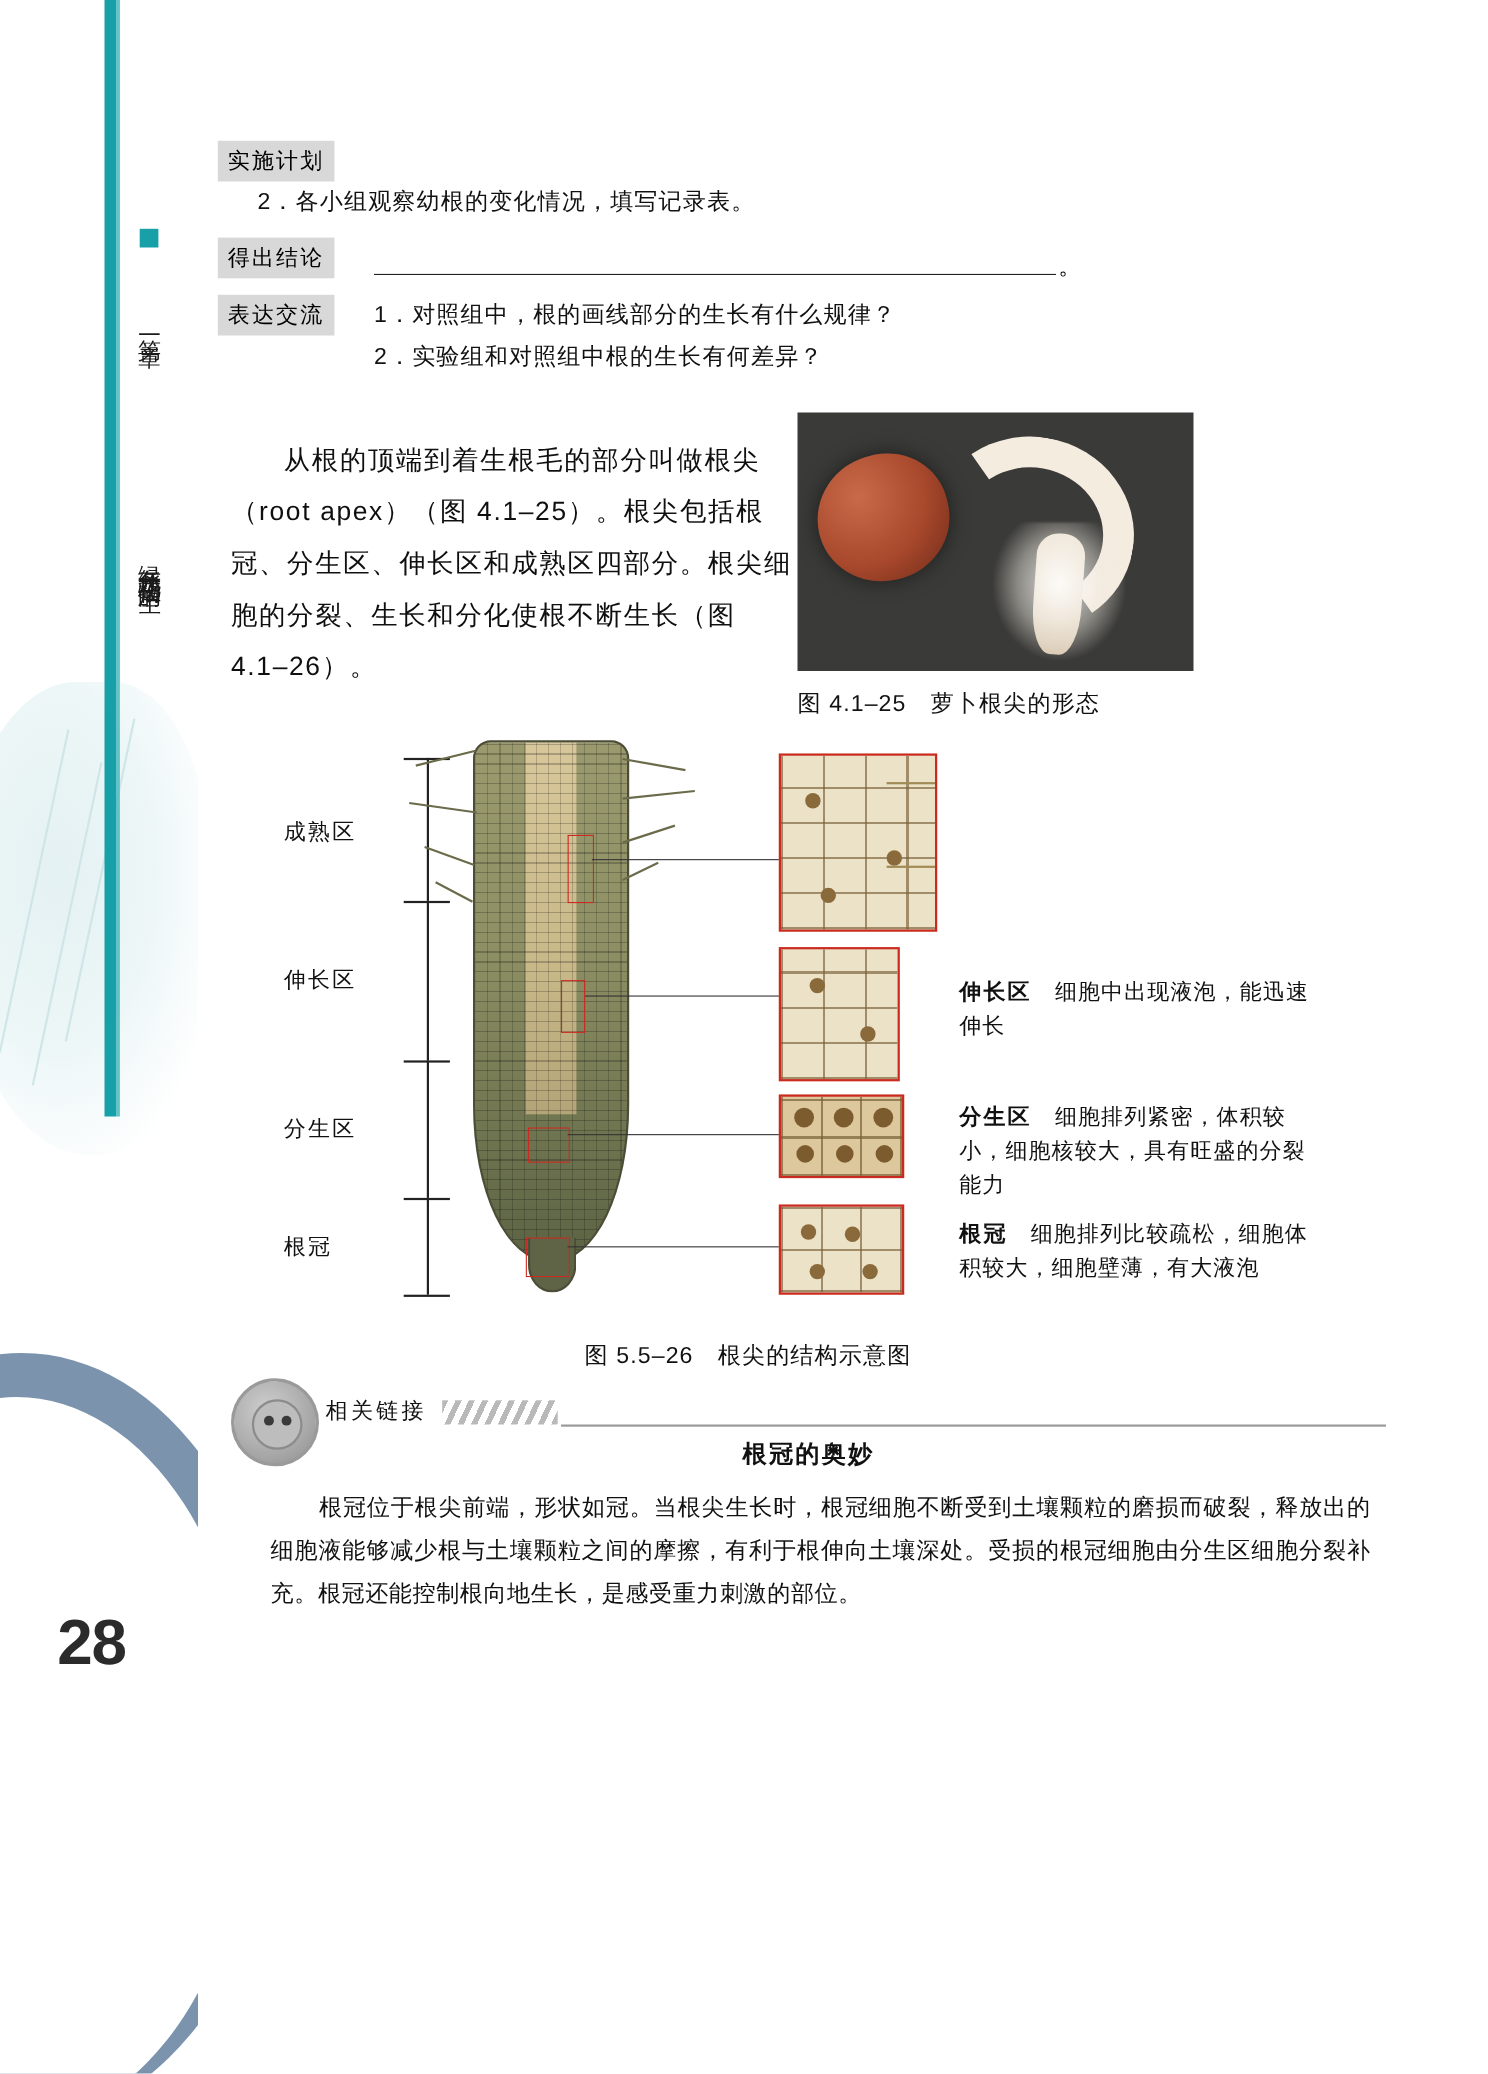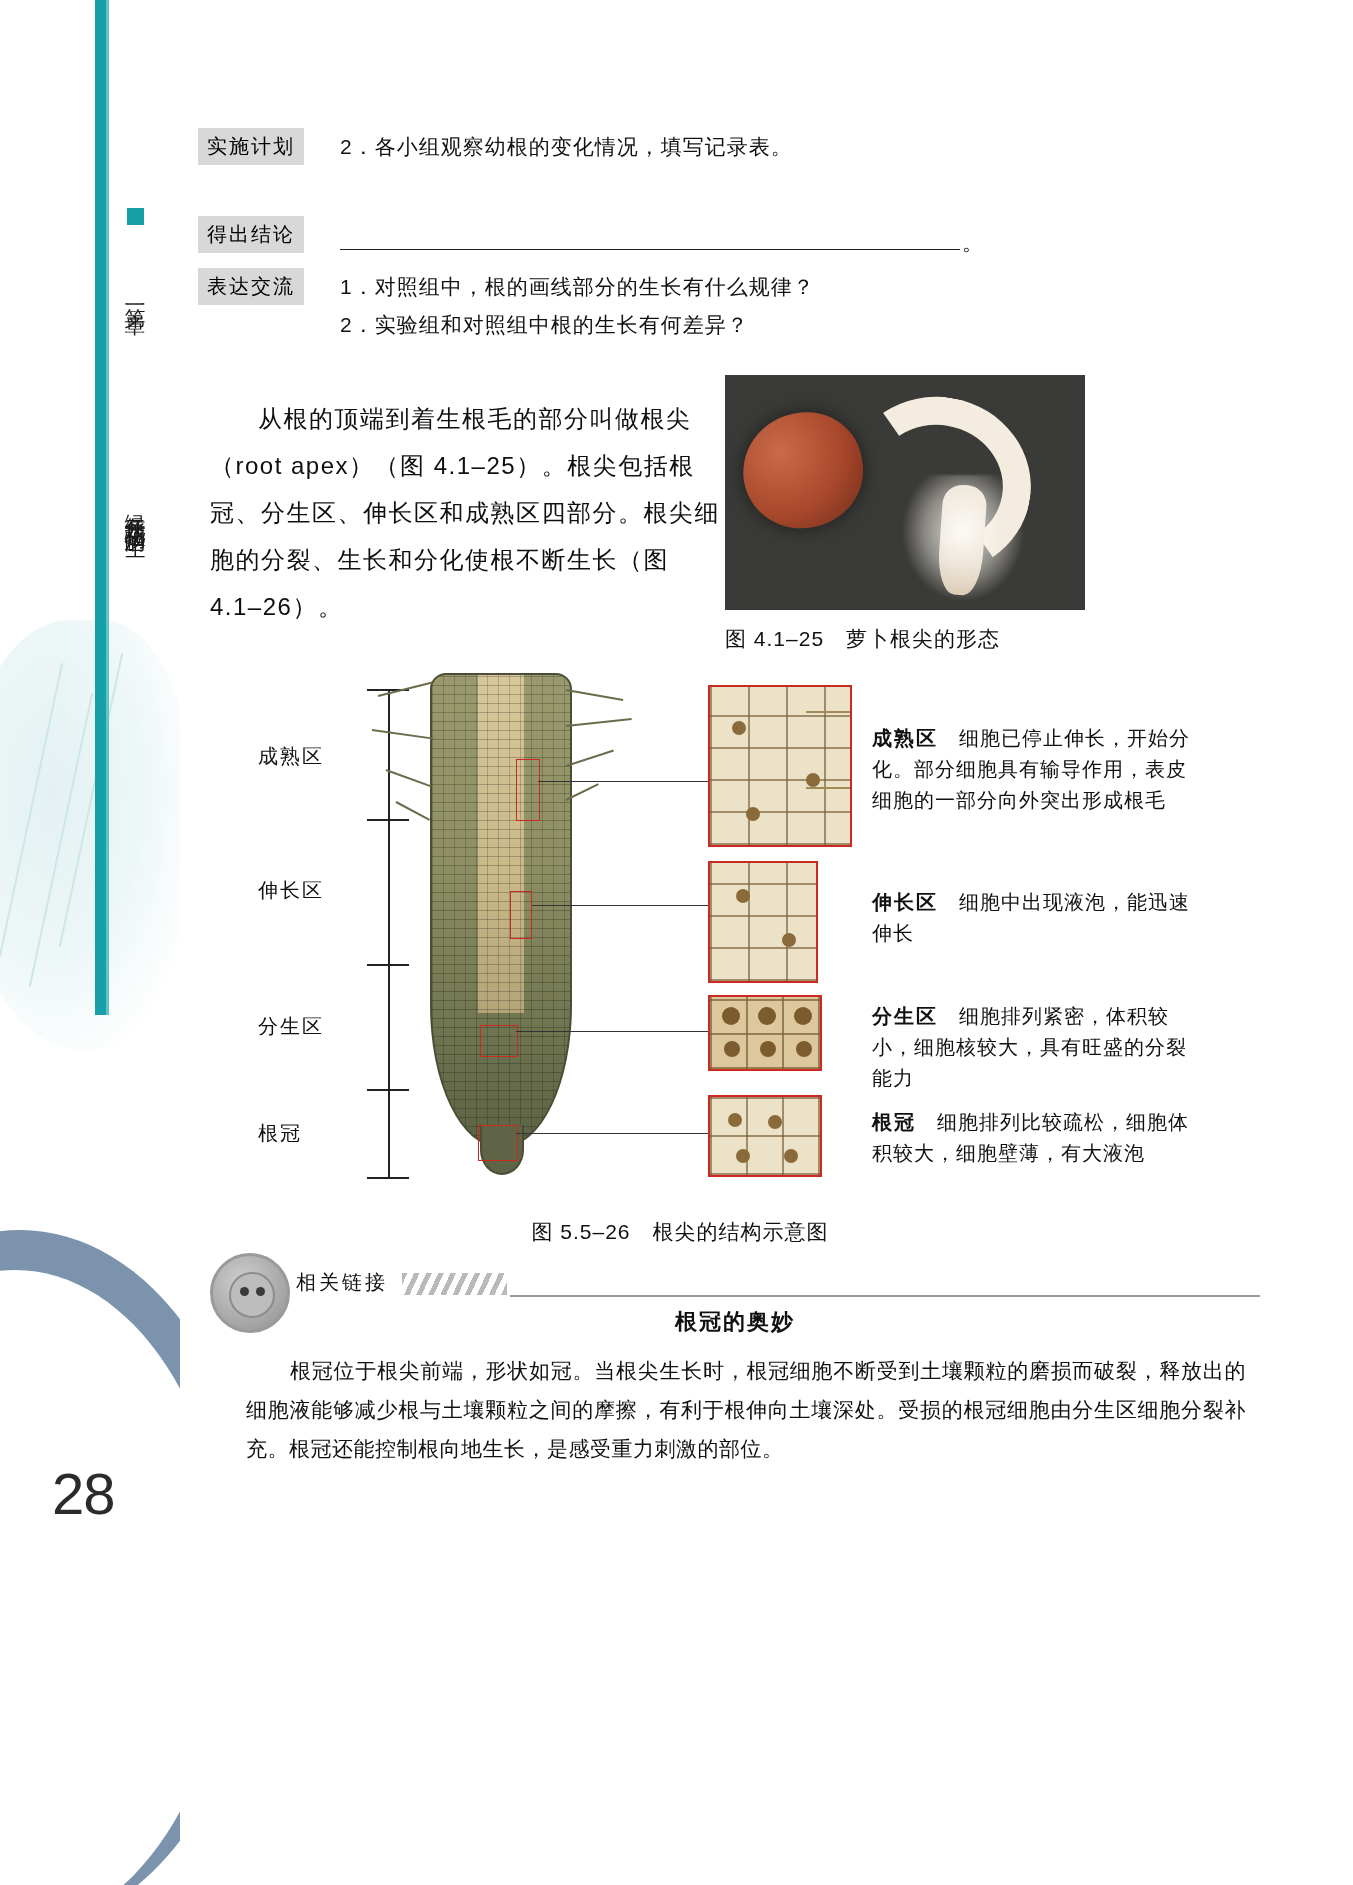--- a/index.html
+++ b/index.html
@@ -91,21 +91,21 @@
     line-height: 30px;
     letter-spacing: 3px;
     color: #1a1a1a;
     margin: 10px auto 0 auto;
     height: 290px;
   }
   .page-number {
     position: absolute;
     left: 52px; top: 1460px;
     font-size: 58px;
-    font-weight: normal;
+    font-weight: bold;
     color: #2b2b2b;
     font-family: "Liberation Sans", sans-serif;
     letter-spacing: -1px;
   }
 
   
   .content {
     position: absolute;
     left: 180px; top: 0;
     width: 1173px; height: 1885px;
@@ -408,21 +408,21 @@
     <div class="chapter-square"></div>
     <div class="chapter-vert">第一章</div>
     <div class="chapter-vert2">绿色开花植物的一生</div>
   </div>
 
   <div class="page-number">28</div>
 </div>
 
 <div class="content">
 
-  <div class="act-row" style="left:18px; top:128px;">
+  <div class="act-row" style="left:18px; top:128px;flex-direction:column;">
     <div class="act-tag">实施计划</div>
     <div class="act-items">
       <div>2．各小组观察幼根的变化情况，填写记录表。</div>
     </div>
   </div>
 
   <div class="act-row" style="left:18px; top:216px;">
     <div class="act-tag">得出结论</div>
     <div class="blank-line">
       <div class="rule"></div>
@@ -518,23 +518,20 @@
     </div>
 
     <div class="inset" style="left:468px; top:430px; width:110px; height:78px;">
       <div class="grid" style="background-image:repeating-linear-gradient(0deg, rgba(120,95,55,.65) 0 2px, transparent 2px 38px),repeating-linear-gradient(90deg, rgba(120,95,55,.65) 0 2px, transparent 2px 36px);"></div>
       <div class="nuc" style="left:18px; top:16px;"></div>
       <div class="nuc" style="left:58px; top:18px;"></div>
       <div class="nuc" style="left:26px; top:52px;"></div>
       <div class="nuc" style="left:74px; top:52px;"></div>
     </div>
 
-    <div class="annot" style="left:632px; top:58px;">
-      <b>成熟区</b>　<span>细胞已停止伸长，开始分化。部分细胞具有输导作用，表皮细胞的一部分向外突出形成根毛</span>
-    </div>
     <div class="annot" style="left:632px; top:222px;">
       <b>伸长区</b>　<span>细胞中出现液泡，能迅速伸长</span>
     </div>
     <div class="annot" style="left:632px; top:336px;">
       <b>分生区</b>　<span>细胞排列紧密，体积较小，细胞核较大，具有旺盛的分裂能力</span>
     </div>
     <div class="annot" style="left:632px; top:442px;">
       <b>根冠</b>　<span>细胞排列比较疏松，细胞体积较大，细胞壁薄，有大液泡</span>
     </div>
   </div>

